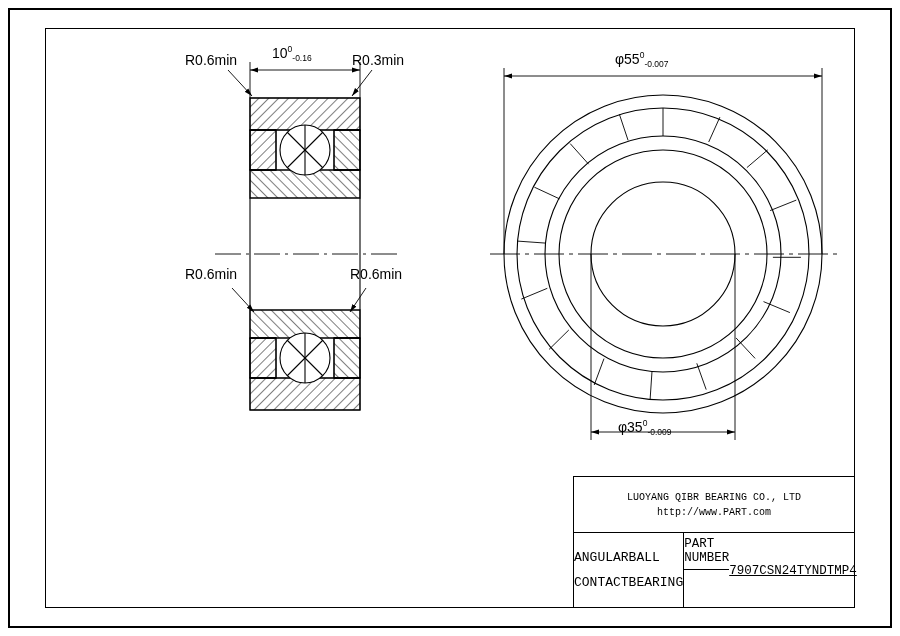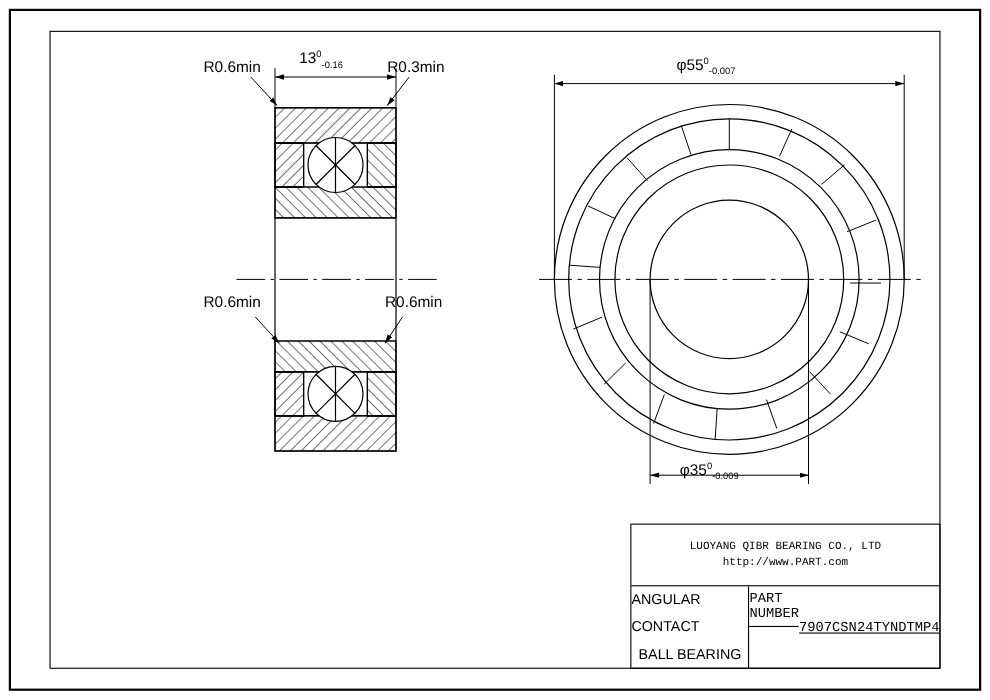--- a/index.html
+++ b/index.html
@@ -16,21 +16,21 @@
   
   #titleblock{position:absolute;left:573px;top:476px;width:282px;height:132px;border:1px solid #000;box-sizing:border-box;}
   #tb-logo-row{position:absolute;left:0;top:0;width:100%;height:56px;border-bottom:1px solid #000;box-sizing:border-box;display:flex;}
   #tb-logo{width:110px;height:100%;border-right:1px solid #000;box-sizing:border-box;display:flex;flex-direction:column;justify-content:center;align-items:center;}
   #tb-company{flex:1;display:flex;flex-direction:column;justify-content:center;align-items:center;}
   .logo-main{font-family:"DejaVu Sans",sans-serif;font-weight:bold;font-size:25px;letter-spacing:0px;line-height:1;position:relative;}
   .logo-reg{font-size:9px;vertical-align:super;font-weight:normal;}
   .logo-sub{font-family:"DejaVu Sans",sans-serif;font-size:8.5px;letter-spacing:2px;font-weight:bold;margin-top:2px;}
   .co-line{font-family:"Liberation Mono",monospace;font-size:10px;line-height:1.5;}
   #tb-bottom{position:absolute;left:0;top:56px;width:100%;height:75px;display:flex;}
-  #tb-desc{width:170px;border-right:1px solid #000;box-sizing:border-box;display:flex;flex-direction:column;justify-content:center;align-items:center;font-family:Liberation Sans, sans-serif;font-size:13px;line-height:1.9;}
+  #tb-desc{width:170px;border-right:1px solid #000;box-sizing:border-box;display:flex;flex-direction:row;justify-content:center;align-items:center;font-family:Liberation Mono, monospace;font-size:13px;line-height:1.9;}
   #tb-part{flex:1;display:flex;flex-direction:row;box-sizing:border-box;}
   #tb-part-hd{height:37px;border-bottom:1px solid #000;box-sizing:border-box;display:flex;justify-content:center;align-items:center;font-family:"Liberation Mono",monospace;font-size:12.5px;}
   #tb-part-val{flex:1;display:flex;justify-content:center;align-items:center;font-family:"Liberation Mono",monospace;font-size:12.5px;text-decoration:underline;}
 </style>
 </head>
 <body>
 
 <div id="sheet">
 
   <div class="frame-outer"></div>
@@ -162,21 +162,21 @@
       <line x1="591" y1="432" x2="735" y2="432" marker-start="url(#arrR)" marker-end="url(#arrL)"></line>
     </g>
   </svg>
 
   <div class="lbl dimtxt" style="left:185px;top:52px;">R0.6min</div>
   <div class="lbl dimtxt" style="left:352px;top:52px;">R0.3min</div>
   <div class="lbl dimtxt" style="left:185px;top:266px;">R0.6min</div>
   <div class="lbl dimtxt" style="left:350px;top:266px;">R0.6min</div>
 
   <div class="lbl dimtxt" style="left:272px;top:44px;">
-    <span>13</span><span class="sup">0</span><span class="sub">-0.16</span>
+    <span>10</span><span class="sup">0</span><span class="sub">-0.16</span>
   </div>
 
   <div class="lbl dimtxt" style="left:615px;top:50px;">
     <span>φ</span><span>55</span><span class="sup">0</span><span class="sub">-0.007</span>
   </div>
 
   <div class="lbl dimtxt" style="left:618px;top:418px;">
     <span>φ</span><span>35</span><span class="sup">0</span><span class="sub">-0.009</span>
   </div>
 

